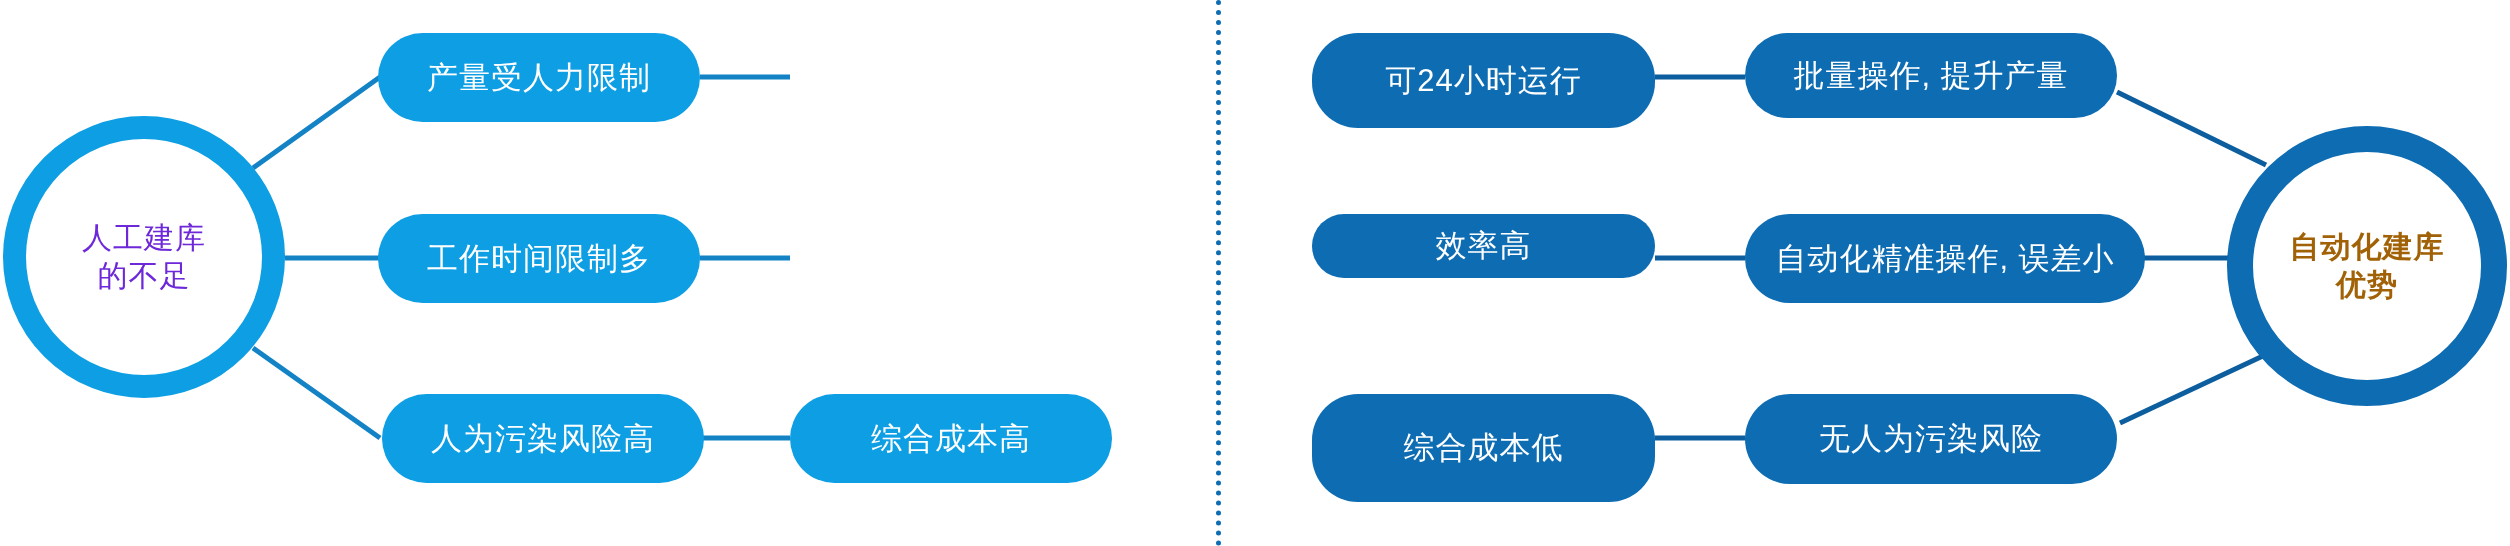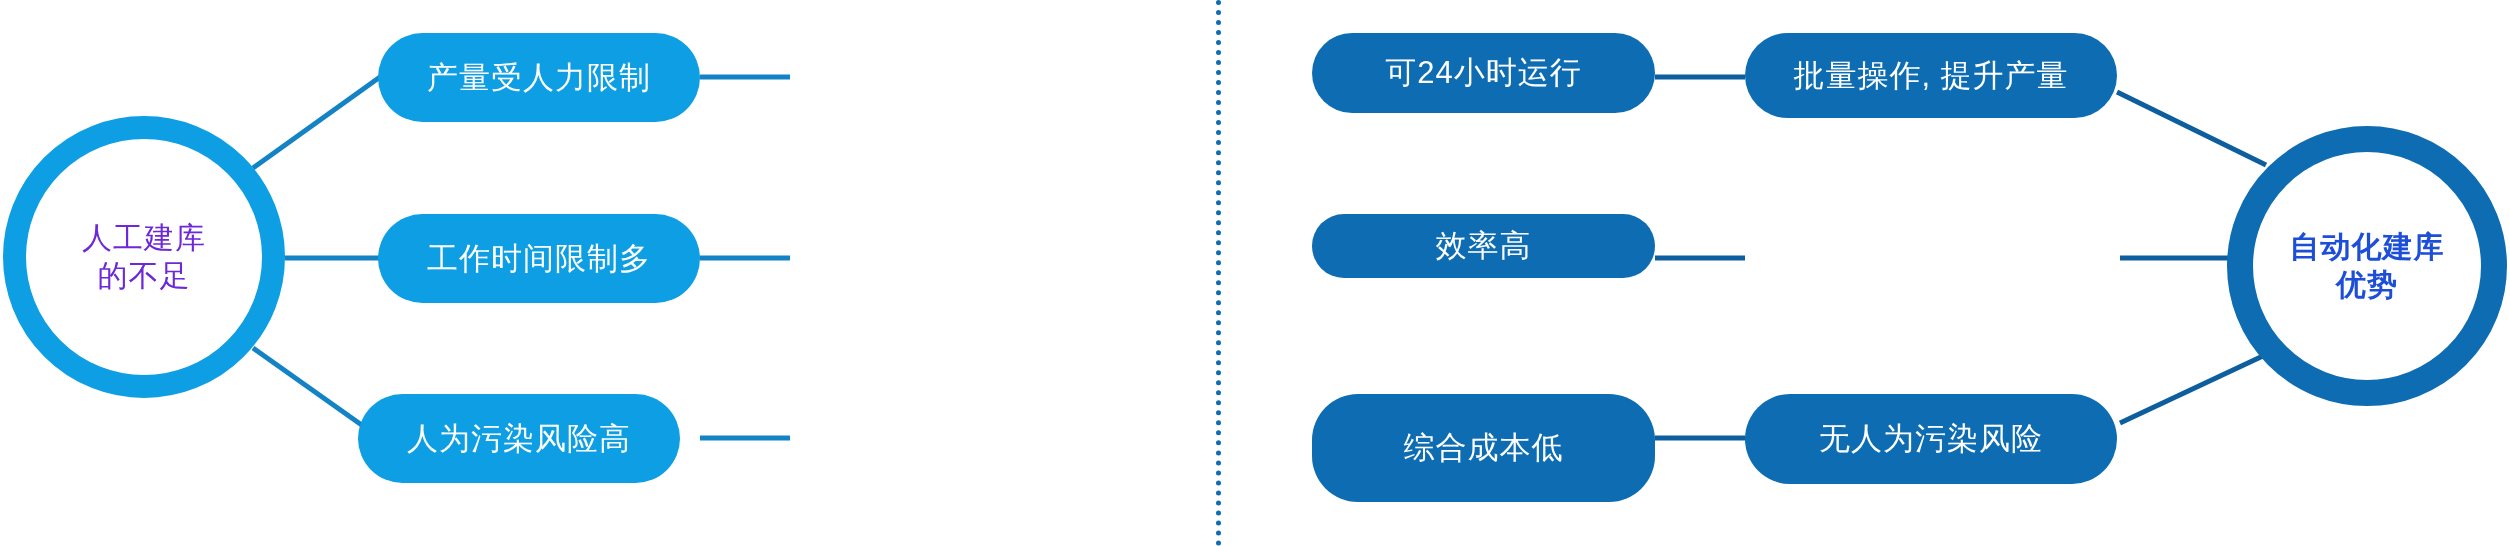--- a/index.html
+++ b/index.html
@@ -38,21 +38,21 @@
     width:282px; height:282px;
     border:23px solid #0d9ee4;
     color:#6d28d9;
     font-size:30px;
     font-weight:400;
   }
   .hub-right{
     left:2227px; top:126px;
     width:280px; height:280px;
     border:26px solid #0d6cb2;
-    color:#1d4ed8;
+    color:#a16207;
     font-size:30px;
     font-weight:700;
   }
   .hub span{display:block;}
   .pill{
     position:absolute;
     box-sizing:border-box;
     border-radius:46px;
     display:flex;
     align-items:center;
@@ -101,30 +101,32 @@
 
   <div class="hub hub-left">
     <div>
       <span>人工建库</span>
       <span>的不足</span>
     </div>
   </div>
 
   <div class="pill pill-light" style="left:378px;top:33px;width:322px;height:89px;text-align:center;">产量受人力限制</div>
   <div class="pill pill-light" style="left:378px;top:214px;width:322px;height:89px;">工作时间限制多</div>
-  <div class="pill pill-light" style="left:358px;top:394px;width:322px;height:89px;">人为污染风险高</div>
+  <div class="pill pill-light" style="left:382px;top:394px;width:322px;height:89px;">人为污染风险高</div>
 
+  <div class="pill pill-light" style="left:790px;top:394px;width:322px;height:89px;">综合成本高</div>
 
   <div id="divider"></div>
 
-  <div class="pill pill-dark" style="left:1312px;top:33px;width:343px;height:80px;">可24小时运行</div>
+  <div class="pill pill-dark" style="left:1312px;top:33px;width:343px;height:95px;">可24小时运行</div>
   <div class="pill pill-dark" style="left:1312px;top:214px;width:343px;height:64px;">效率高</div>
   <div class="pill pill-dark" style="left:1312px;top:394px;width:343px;height:108px;">综合成本低</div>
 
   <div class="pill pill-dark" style="left:1745px;top:33px;width:372px;height:85px;">批量操作, 提升产量</div>
+  <div class="pill pill-dark" style="left:1745px;top:214px;width:400px;height:89px;">自动化精准操作, 误差小</div>
   <div class="pill pill-dark" style="left:1745px;top:394px;width:372px;height:90px;">无人为污染风险</div>
 
   <div class="hub hub-right">
     <div>
       <span>自动化建库</span>
       <span>优势</span>
     </div>
   </div>
 
 </div>

